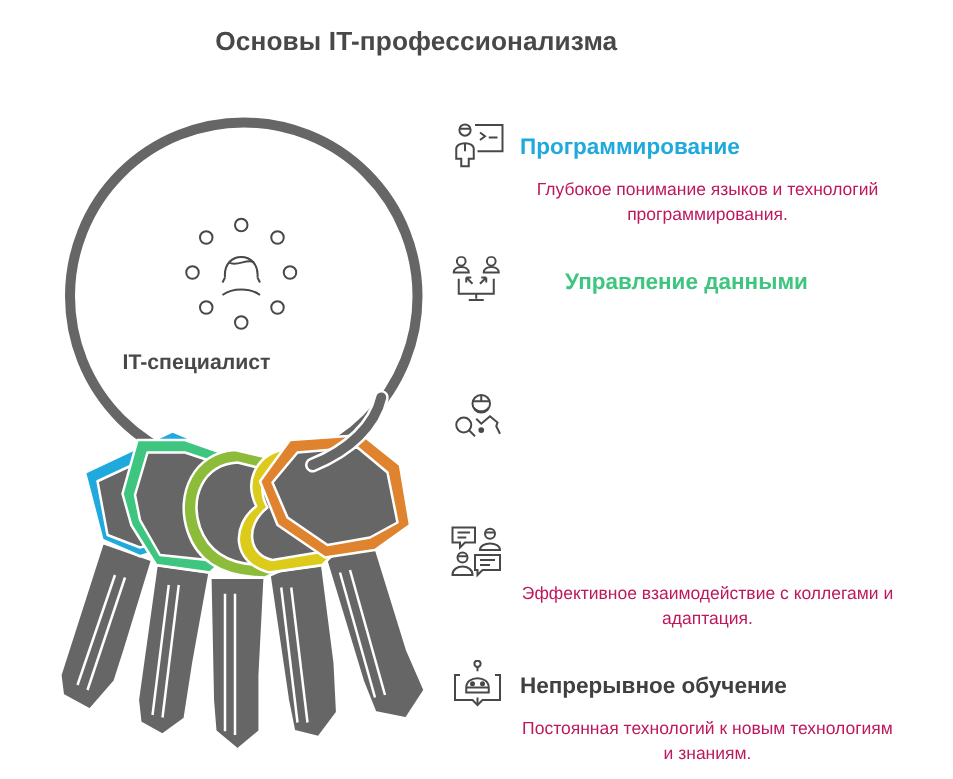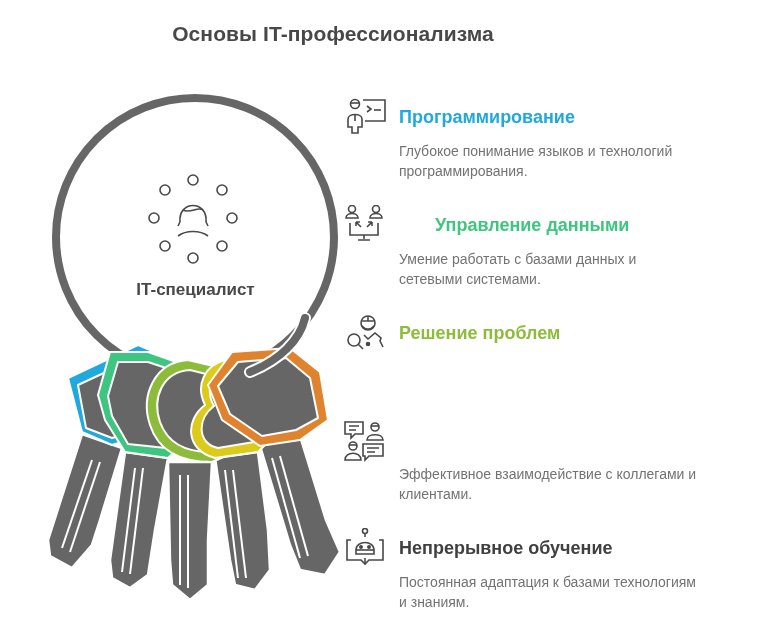--- a/index.html
+++ b/index.html
@@ -1,27 +1,27 @@
 <!DOCTYPE html>
 <html><head>
 <meta charset="utf-8">
 <style>
   html, body { margin: 0; padding: 0; background: #ffffff; }
   body { width: 762px; height: 623px; position: relative; overflow: hidden;
          font-family: "Liberation Sans", "DejaVu Sans", sans-serif; }
   .title { position: absolute; top: 22px; left: 0; width: 666px; text-align: center;
            font-size: 21px; font-weight: bold; color: #484848; letter-spacing: 0.1px; }
   .graphic { position: absolute; left: 0; top: 60px; width: 355px; height: 563px; }
-  .center-label { position: absolute; left: 98px; top: 280px; width: 195px; text-align: center;
+  .center-label { position: absolute; left: 98px; top: 280px; width: 195px; text-align: left;
                   font-size: 17px; font-weight: bold; color: #484848; }
-  .item { position: absolute; left: 343px; width: 400px; height: 100px; }
+  .item { position: absolute; left: 360px; width: 400px; height: 100px; text-align: center; }
   .item .icon { position: absolute; left: 0; top: 0; width: 44px; height: 44px; }
   .item .heading { position: absolute; left: 56px; top: 10px; font-size: 18px; font-weight: bold; white-space: nowrap; }
   .item .desc { position: absolute; left: 56px; top: 44px; width: 300px; font-size: 14px;
-                line-height: 20px; color: #737373; }
+                line-height: 20px; color: #be185d; }
 </style>
 </head>
 <body>
 
 <div class="title">Основы IT-профессионализма</div>
 
 <svg class="graphic" viewBox="0 60 355 563" width="355" height="563">
 
   <circle cx="195" cy="237" r="139" fill="none" stroke="#666666" stroke-width="8"></circle>
 
@@ -108,58 +108,56 @@
     <circle cx="9" cy="4" r="3.5"></circle>
       <path d="M3,13 C3,7 15,7 15,13 Z"></path>
     <circle cx="33" cy="4" r="3.5"></circle>
       <path d="M27,13 C27,7 39,7 39,13 Z"></path>
     <path d="M18,22 L13,17 M13,17 L13,21 M13,17 L17,17"></path>
     <path d="M24,22 L29,17 M29,17 L29,21 M29,17 L25,17"></path>
     <path d="M7,18 L7,30 L35,30 L35,18"></path>
     <path d="M21,30 L21,34 M15,35 L27,35"></path>
   </svg>
   <div class="heading" style="color:#3ec57f;margin-left:36px;">Управление данными</div>
-  <div class="desc">Умение работать с базами данных и сетевыми системами.</div>
 </div>
 
 <div class="item" style="top:313px;">
   <svg class="icon" viewBox="0 0 44 44" fill="none" stroke="#484848" stroke-width="1.6">
     <circle cx="25" cy="10" r="7"></circle>
       <path d="M18,8 L32,8 M25,3 L25,8"></path>
     <path d="M19,13 C22,17 28,17 31,13"></path>
     <circle cx="11" cy="27" r="6"></circle>
       <path d="M15,31 L20,36"></path>
     <circle cx="25" cy="31" r="1.5" fill="#484848"></circle>
     <path d="M21,22 L25,26 L32,20 L38,25 L37,28 L40,34"></path>
   </svg>
-  <div class="heading" style="color:#8cbc3a;">Решение проблем</div>
 </div>
 
 <div class="item" style="top:420px;">
   <svg class="icon" viewBox="0 0 44 44" fill="none" stroke="#484848" stroke-width="1.6">
     <path d="M2,2 L20,2 L20,14 L12,14 L8,18 L8,14 L2,14 Z"></path>
       <path d="M6,6 L16,6 M6,10 L13,10"></path>
     <circle cx="32" cy="7" r="4"></circle>
       <path d="M28,6 L36,6"></path>
     <path d="M24,20 C24,13 40,13 40,20 Z"></path>
     <circle cx="10" cy="26" r="4"></circle>
       <path d="M6,25 L14,25"></path>
     <path d="M2,40 C2,31 18,31 18,40 Z"></path>
     <path d="M20,24 L40,24 L40,36 L26,36 L22,40 L22,36 L20,36 Z"></path>
       <path d="M24,28 L36,28 M24,32 L32,32"></path>
   </svg>
-  <div class="desc">Эффективное взаимодействие с коллегами и клиентами.</div>
+  <div class="desc">Эффективное взаимодействие с коллегами и адаптация.</div>
 </div>
 
 <div class="item" style="top:528px;">
   <svg class="icon" viewBox="0 0 44 44" fill="none" stroke="#484848" stroke-width="1.6">
     <circle cx="22" cy="3" r="2.5"></circle>
       <path d="M22,5.5 L22,9"></path>
     <path d="M13,22 C13,12 31,12 31,22 L31,26 L13,26 Z"></path>
     <circle cx="18" cy="19" r="1.2" fill="#484848"></circle>
       <circle cx="26" cy="19" r="1.2" fill="#484848"></circle>
     <path d="M13,22 L31,22"></path>
     <path d="M8,12 L4,12 L4,32 L18,32 L22,36 L26,32 L40,32 L40,12 L36,12"></path>
     <path d="M22,30 L22,36"></path>
   </svg>
   <div class="heading" style="color:#404040;">Непрерывное обучение</div>
-  <div class="desc">Постоянная адаптация к базами технологиям и знаниям.</div>
+  <div class="desc">Постоянная технологий к новым технологиям и знаниям.</div>
 </div>
 
 </body></html>

